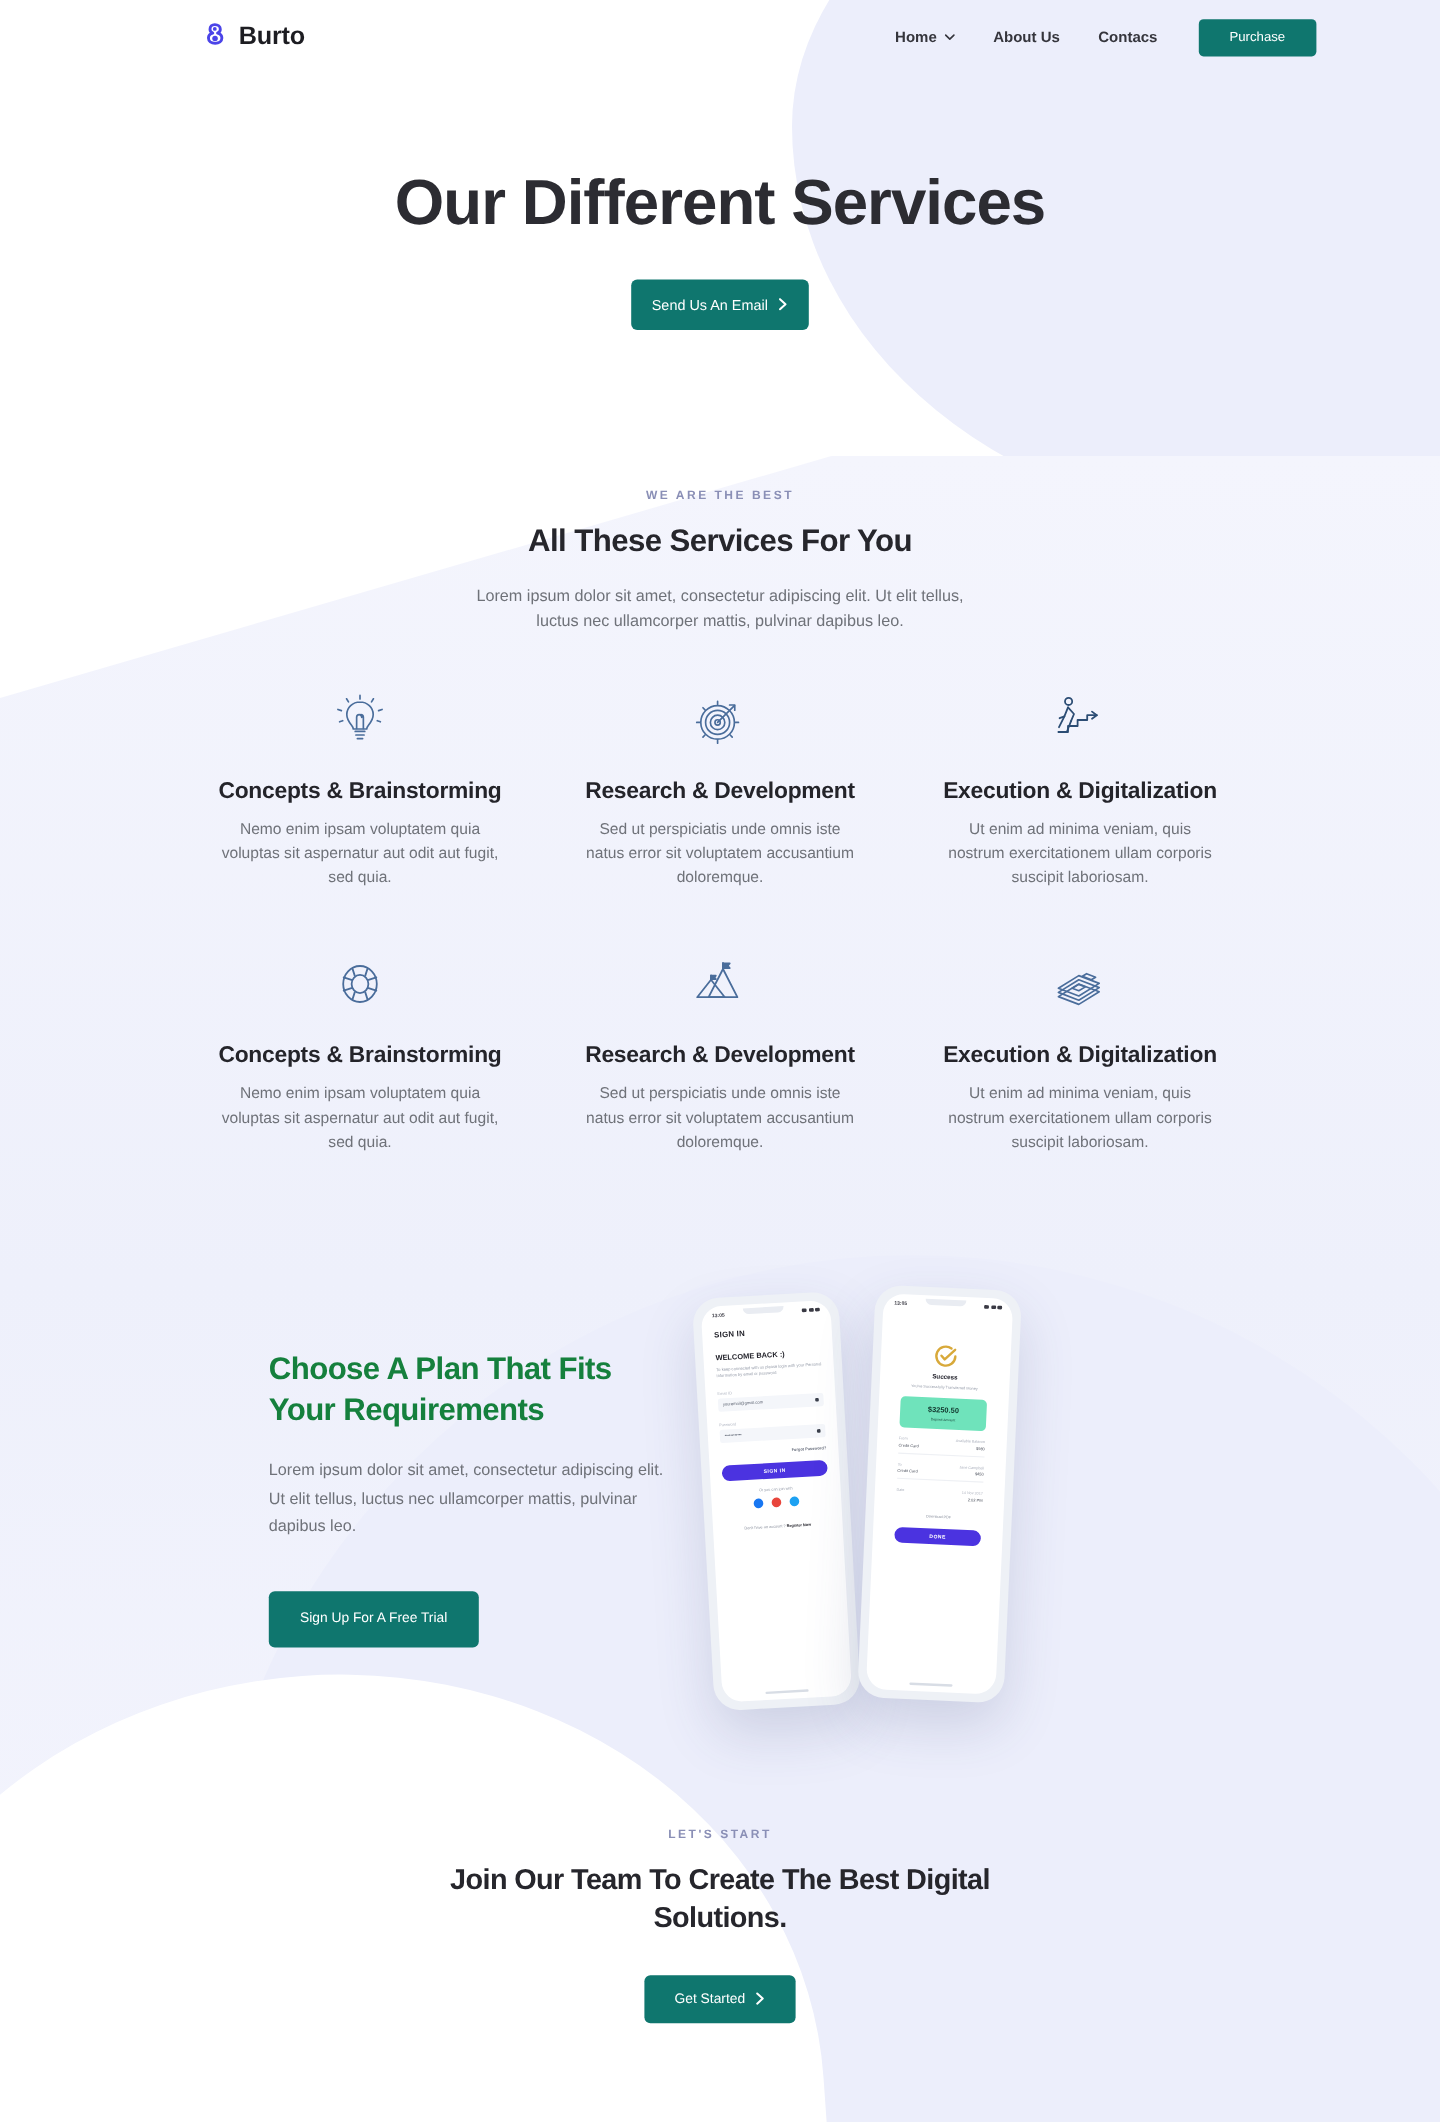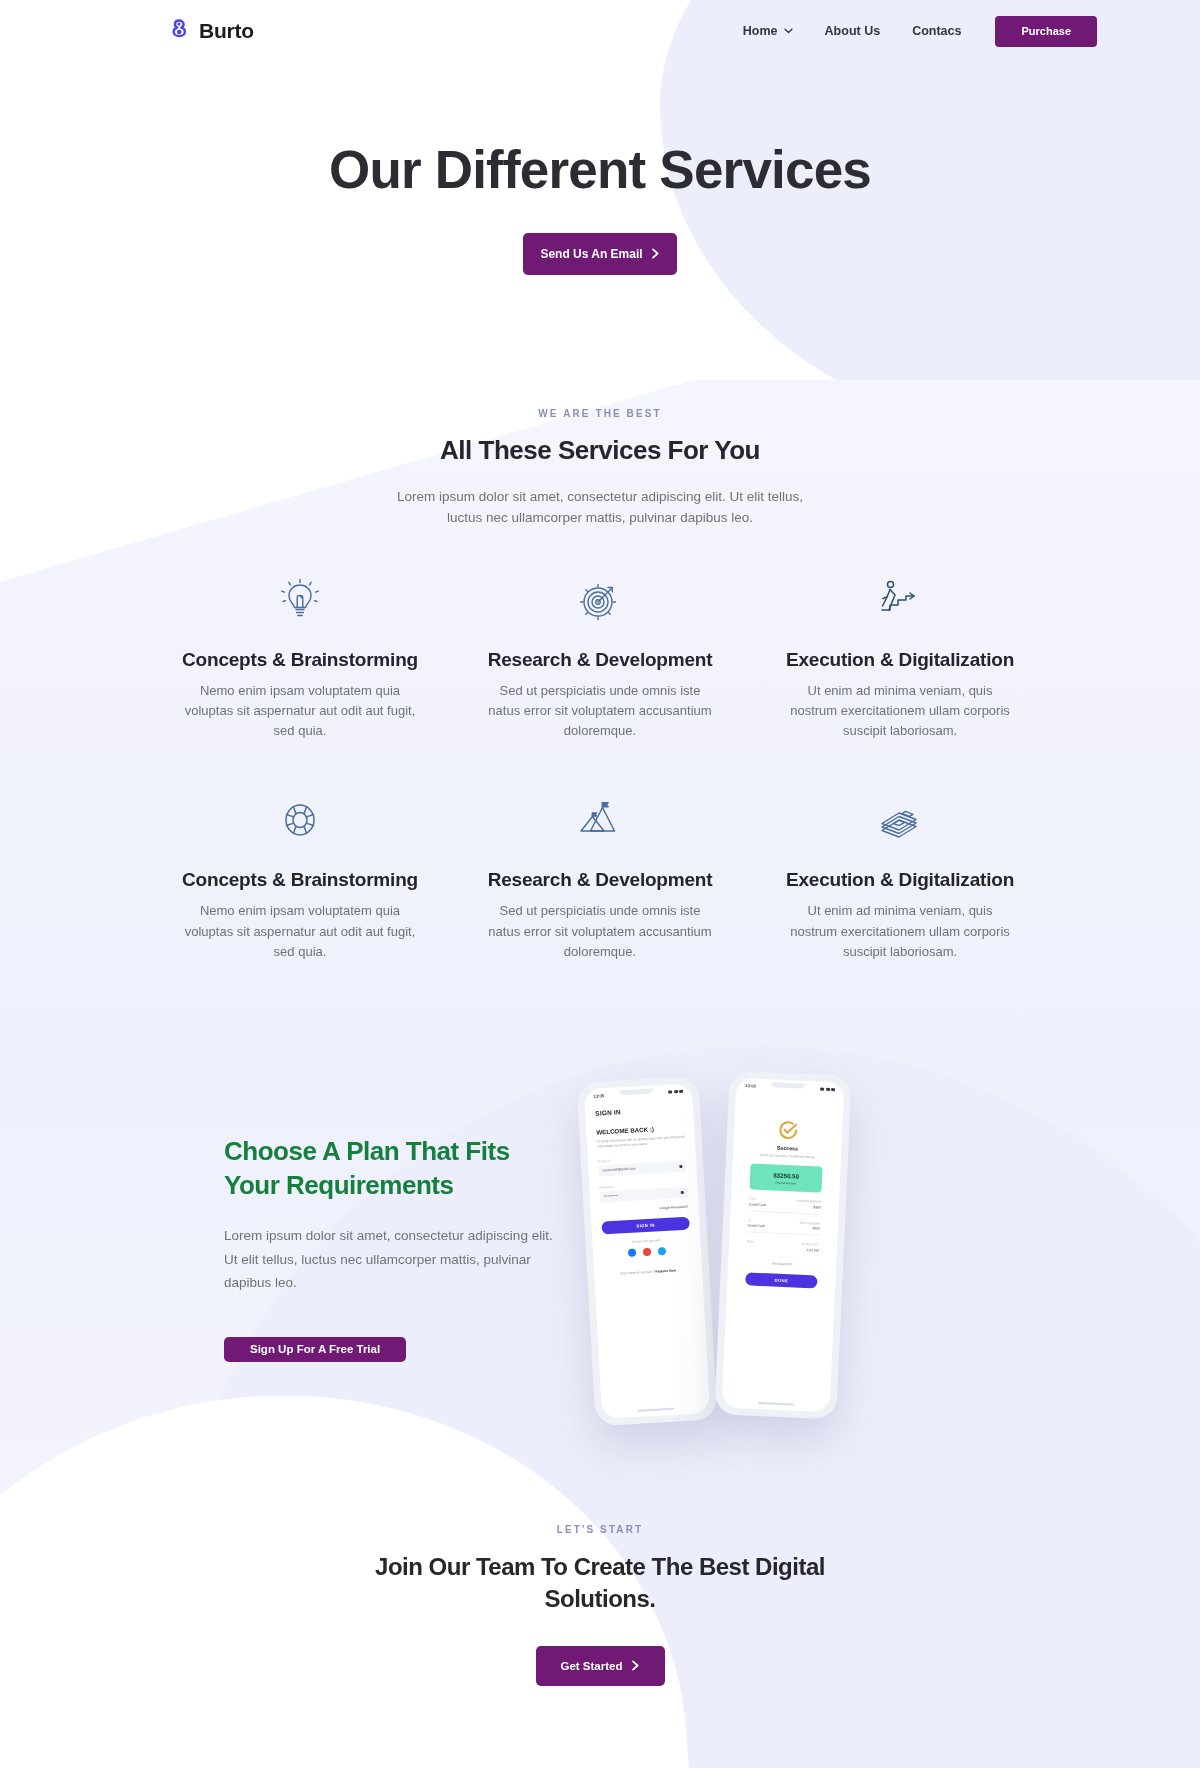--- a/index.html
+++ b/index.html
@@ -69,22 +69,22 @@
   .nav { margin-left: auto; display: flex; align-items: center; gap: 0; }
   .nav-item {
     font-size: 12.5px; font-weight: 600; color: #35353c;
     padding: 8px 16px; display: flex; align-items: center; gap: 6px;
     cursor: pointer; white-space: nowrap;
   }
   .chev-down { width: 9px; height: 6px; display: block; }
 
   .btn {
     display: inline-flex; align-items: center; justify-content: center; gap: 8px;
-    background: #701a75; color: #ffffff; border: none;
-    font-family: inherit; font-weight: 700; cursor: pointer;
+    background: #0f766e; color: #ffffff; border: none;
+    font-family: inherit; font-weight: 400; cursor: pointer;
     border-radius: 5px;
   }
   .btn-nav { margin-left: 18px; height: 31px; padding: 0 26px; font-size: 11px; border-radius: 4px; }
   .btn-arrow { width: 9px; height: 11px; }
 
   
   .hero { text-align: center; padding: 79px 0 0; }
   .hero-title {
     font-size: 53px; line-height: 1.09; font-weight: 700;
     color: #2c2c32; letter-spacing: -0.8px;
@@ -139,21 +139,21 @@
     padding: 0 120px 0 224px;
     gap: 20px;
     min-height: 360px;
   }
   .plan-copy { width: 330px; flex: none; }
   .plan-title {
     font-size: 26px; line-height: 1.32; font-weight: 700;
     color: #15803d; letter-spacing: -0.5px;
   }
   .plan-text { margin-top: 22px; font-size: 13.5px; line-height: 1.72; color: #6f7279; }
-  .btn-plan { margin-top: 43px; height: 25px; padding: 0 26px; font-size: 11.5px; }
+  .btn-plan { margin-top: 43px; height: 47px; padding: 0 26px; font-size: 11.5px; }
 
   .phones { position: relative; flex: 1; height: 350px; }
 
   .phone {
     position: absolute;
     border-radius: 22px;
     background: #eef1f6;
     box-shadow: 0 20px 46px rgba(60,70,120,.18);
     padding: 7px;
     overflow: hidden;

